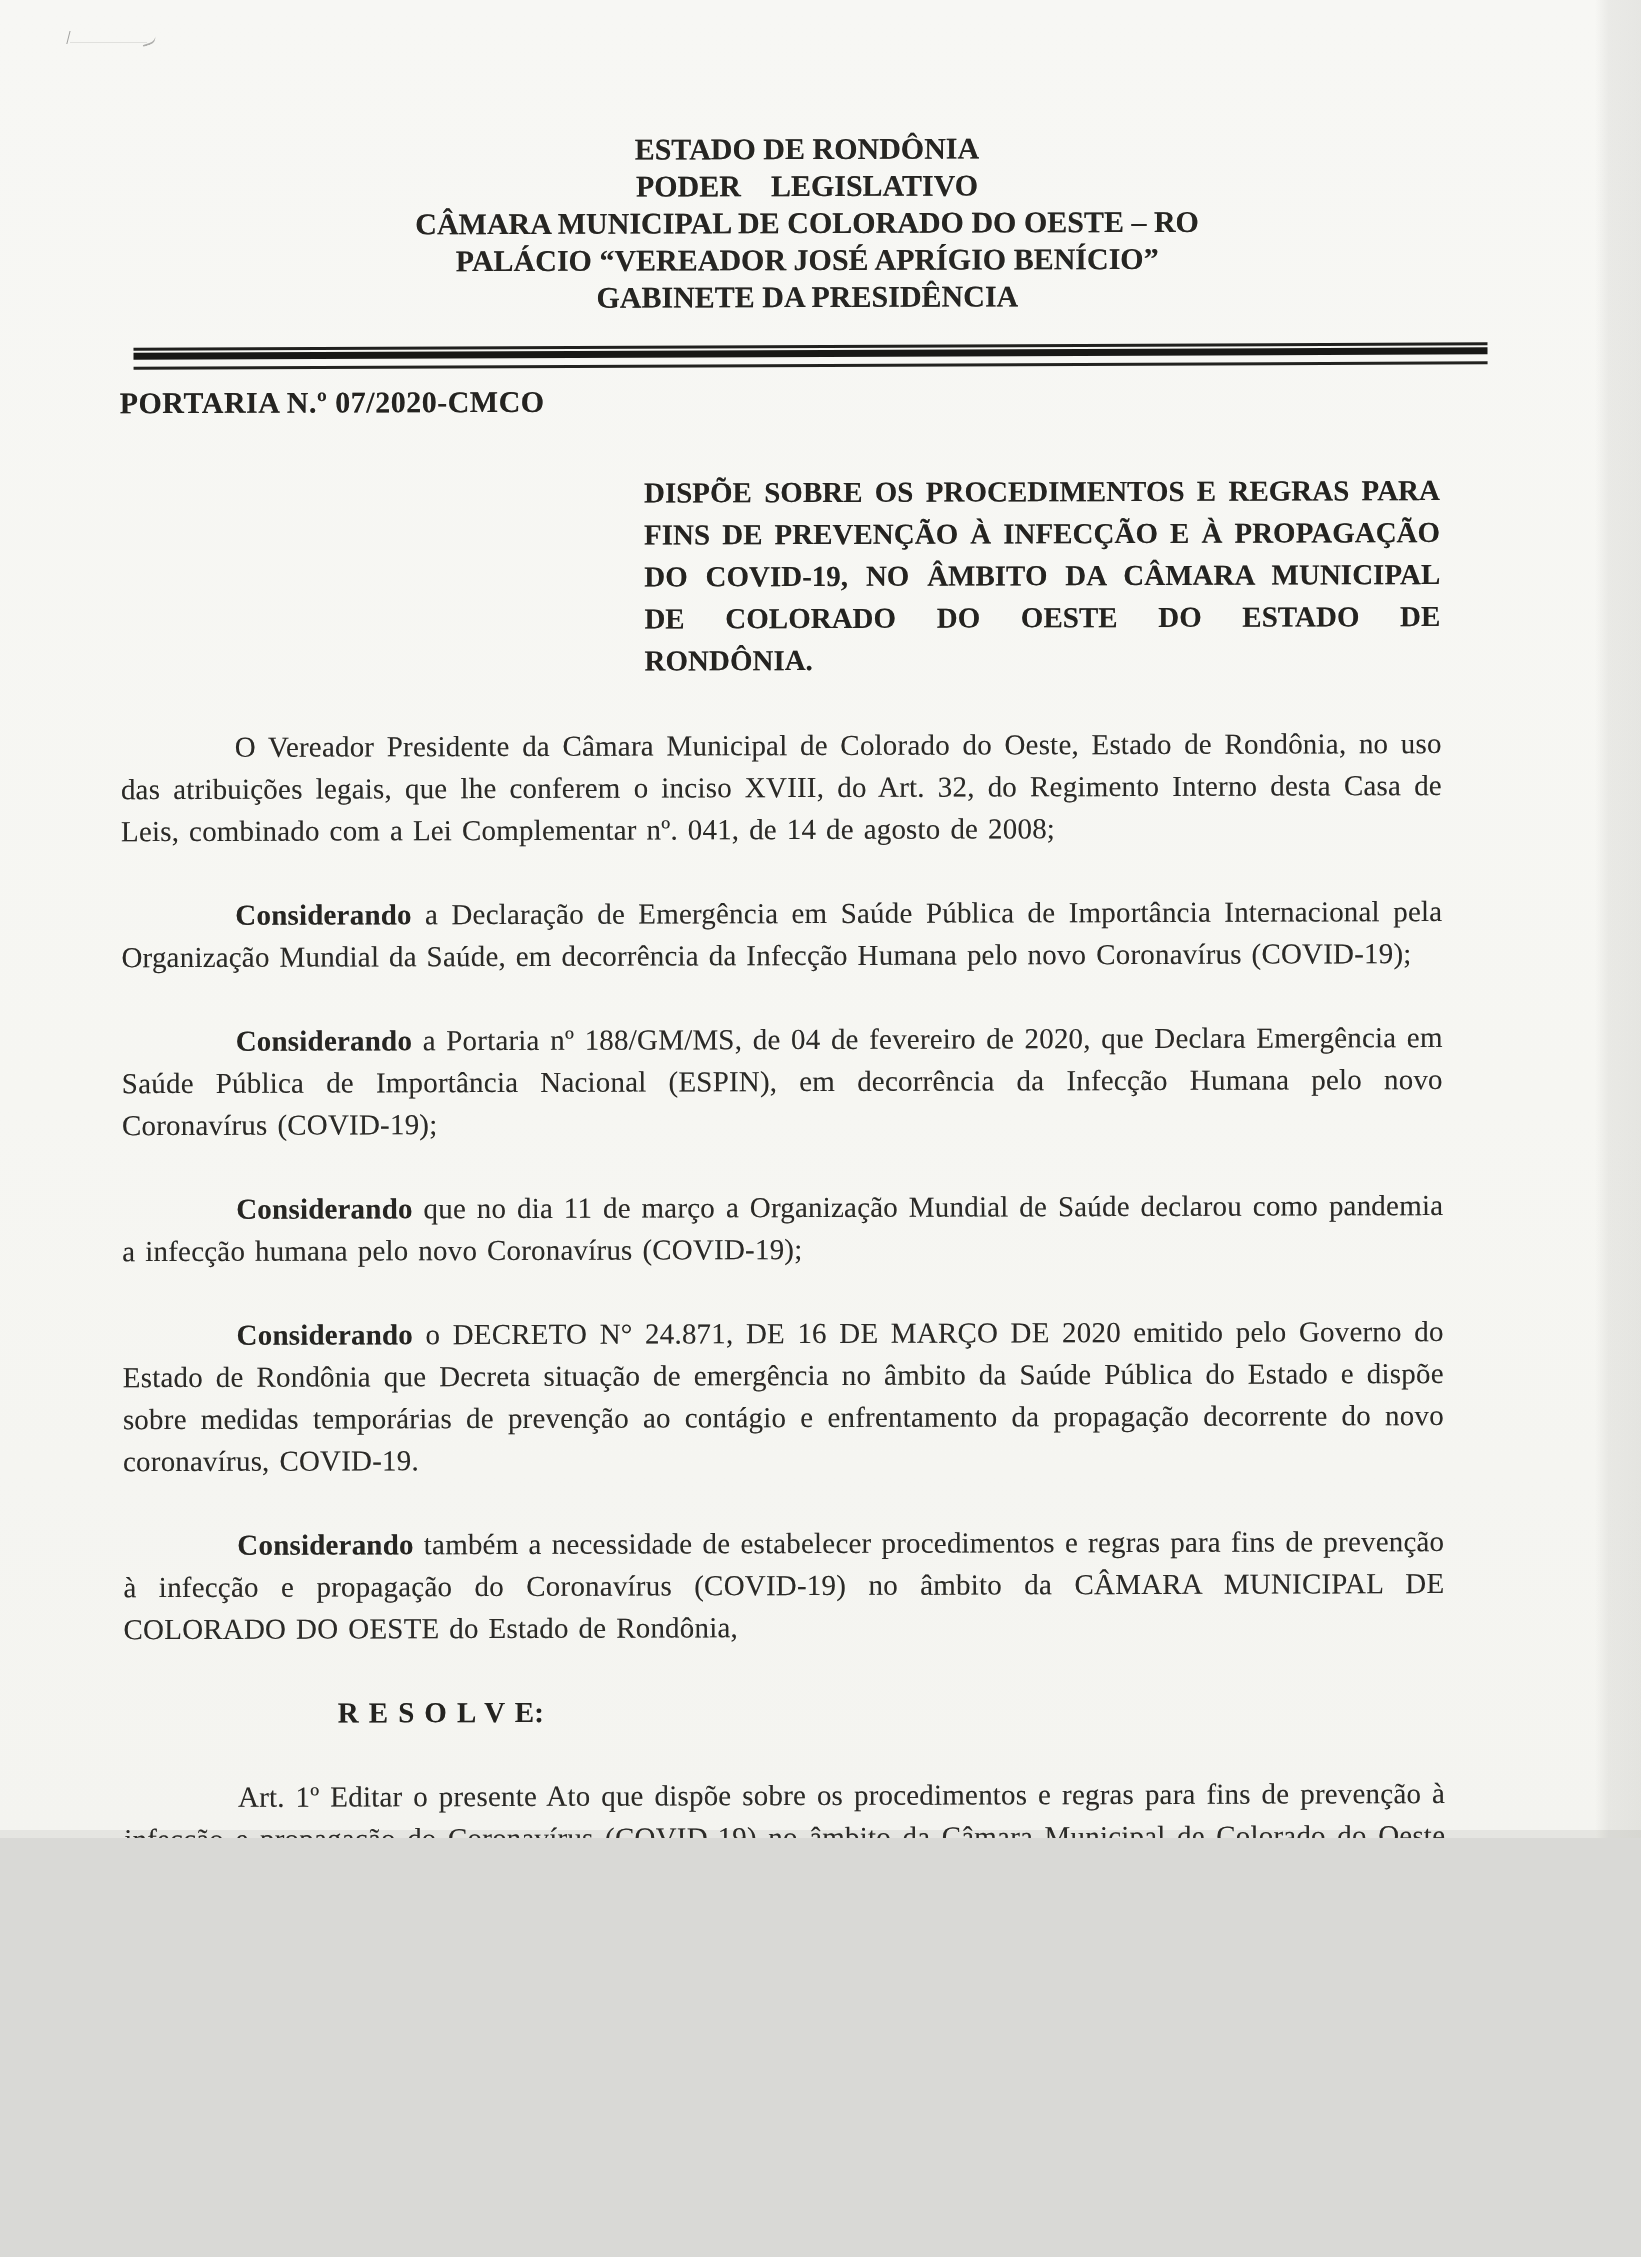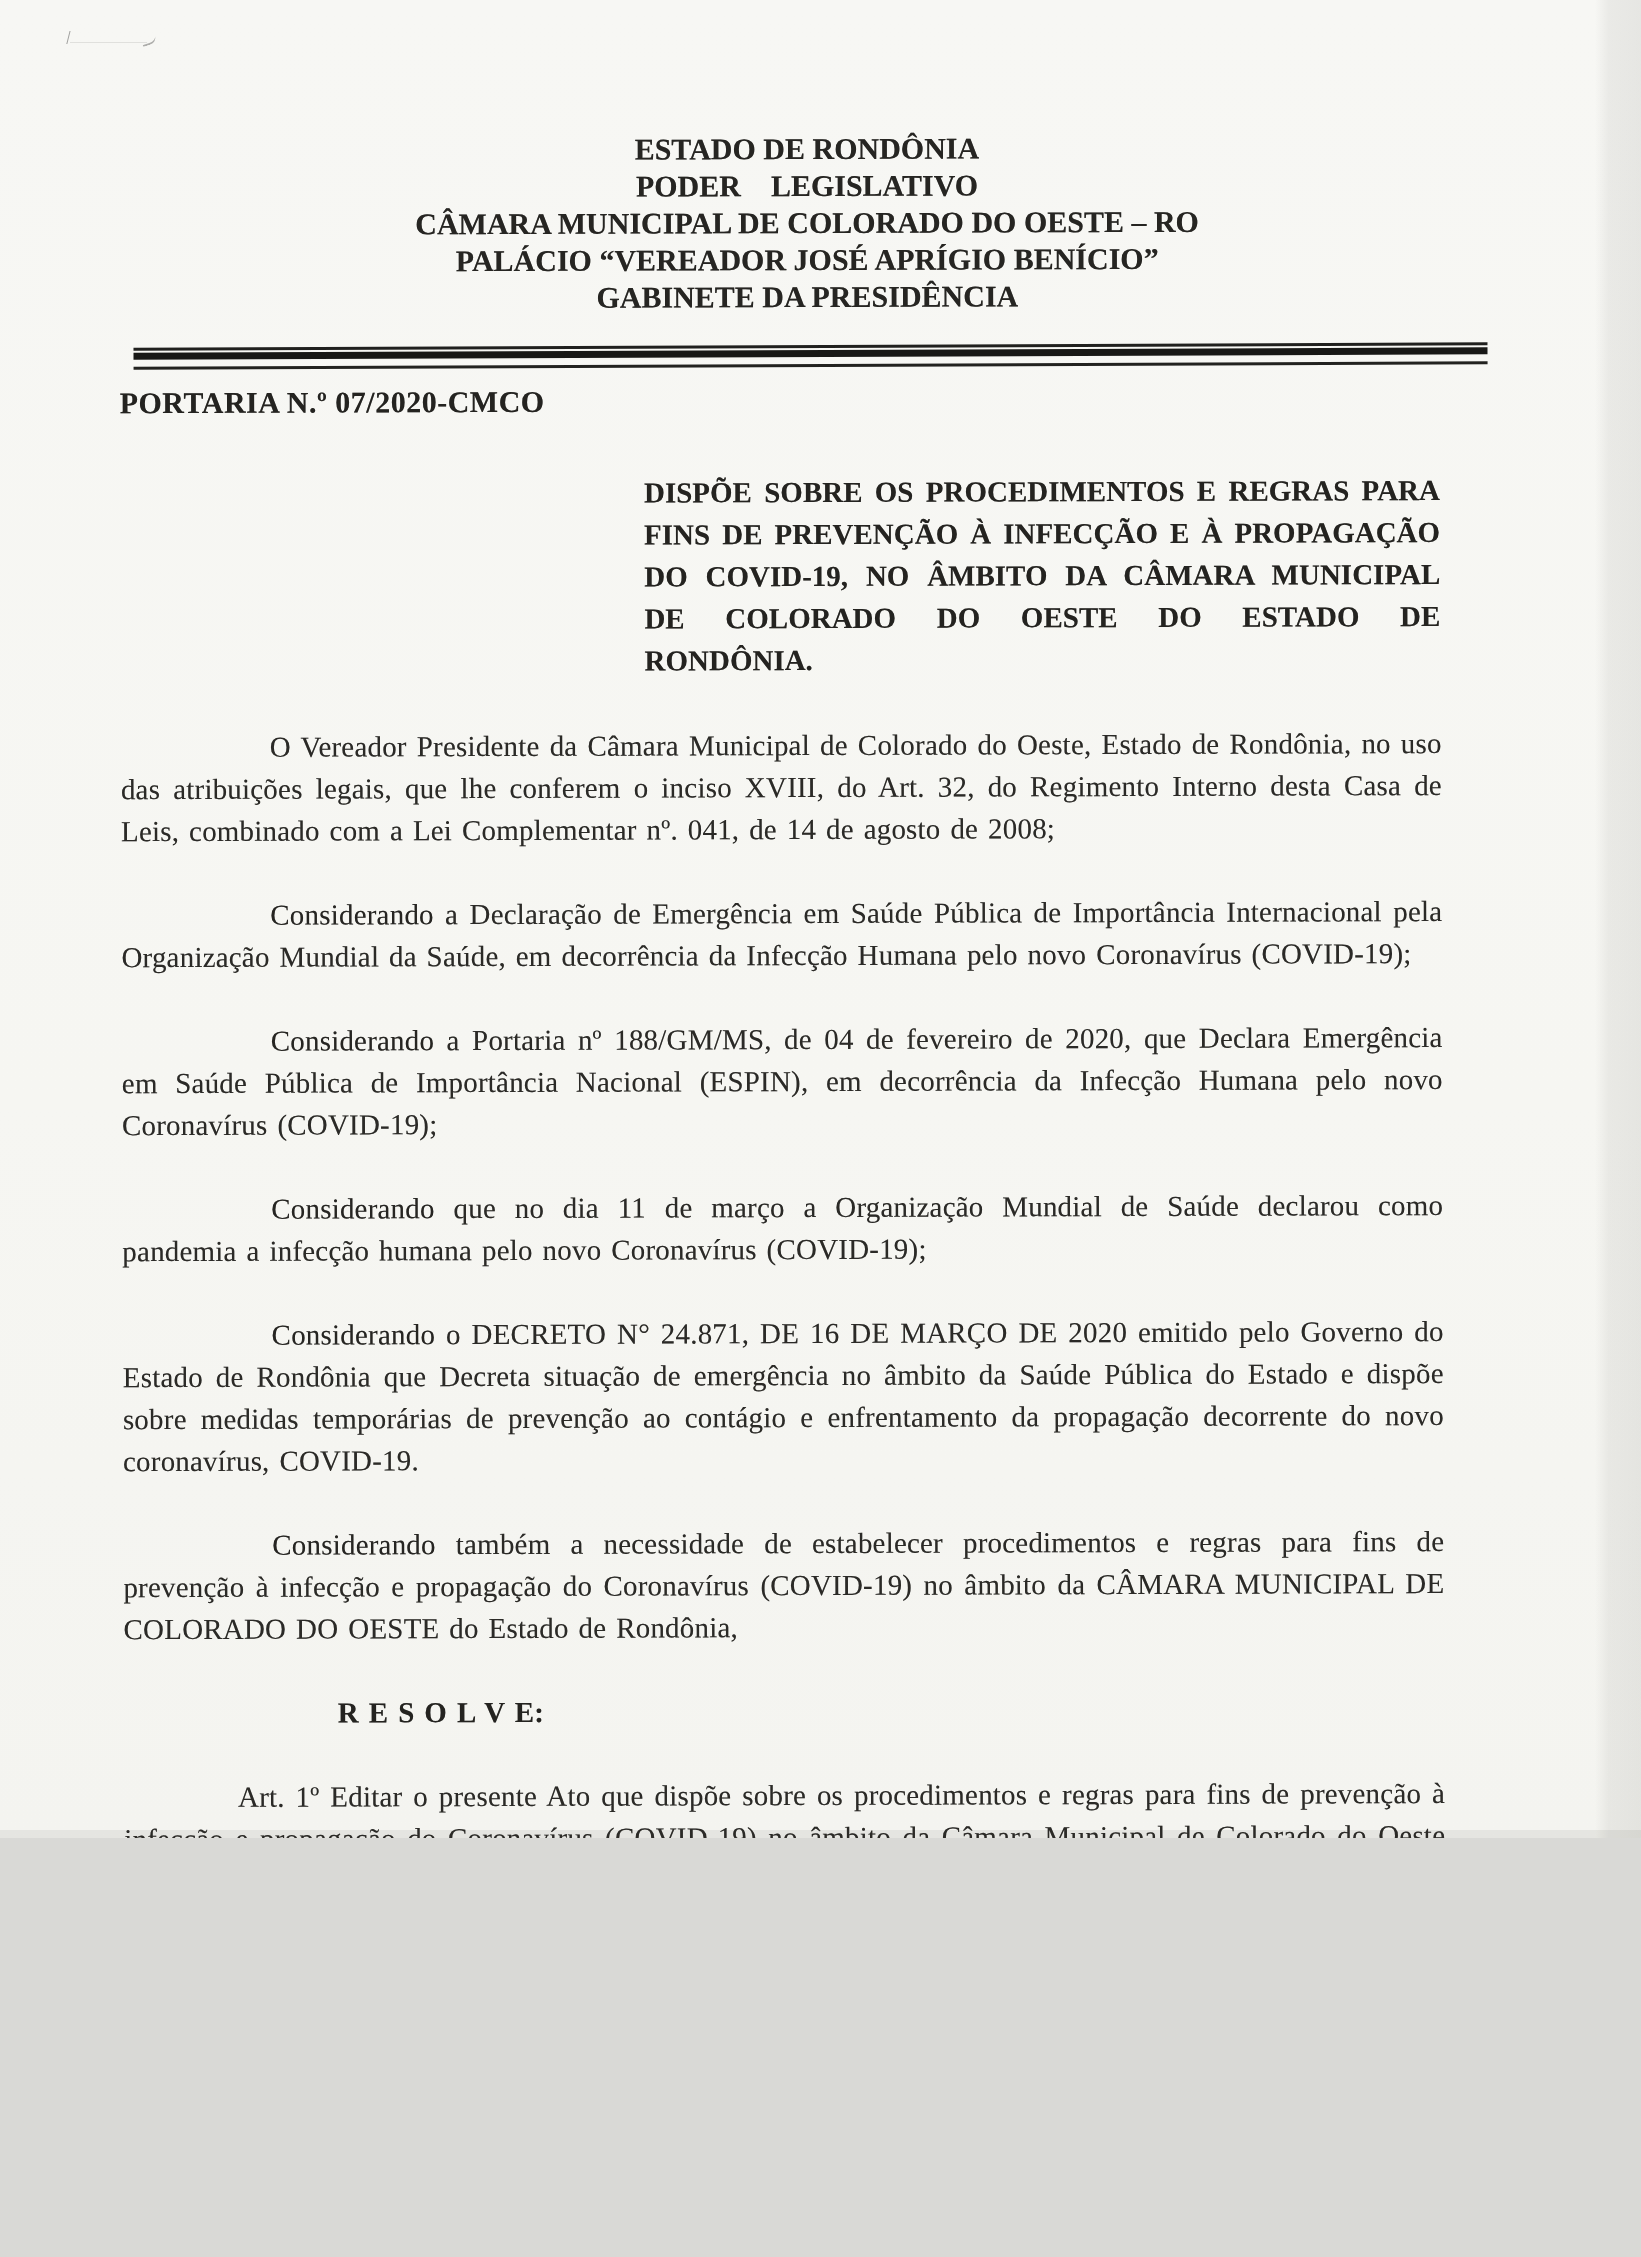--- a/index.html
+++ b/index.html
@@ -40,21 +40,21 @@
     letter-spacing:0.5px;color:#242320;text-shadow:0 0 0.6px rgba(30,30,28,0.45);}
 
   .subject{position:absolute;top:471px;left:645px;width:796px;
     font-weight:bold;font-size:29px;line-height:42px;text-align:justify;text-align-last:left;
     color:#242320;text-shadow:0 0 0.6px rgba(30,30,28,0.4);word-spacing:3.9px;}
 
   .flow{position:absolute;top:724px;left:121px;width:1321px;
     font-size:29px;line-height:42px;color:#2b2a27;
     text-shadow:0 0 0.5px rgba(40,40,36,0.35);}
   .flow p{margin:0 0 42px 0;text-indent:114px;text-align:justify;word-spacing:2.4px;letter-spacing:0.2px;}
-  .flow p b{font-weight:normal;color:#262522;margin-left:35px;}
+  .flow p b{font-weight:bold;color:#262522;}
   .resolve{margin:0 0 42px 0 !important;text-indent:214px !important;text-align:left !important;
     font-weight:bold;letter-spacing:2.9px;color:#242320;}
   .article{margin-bottom:0 !important;}
 
   .signature{position:absolute;left:597px;top:2053px;width:541px;height:205px;}
 </style>
 </head>
 <body>
 
 <div class="page">

